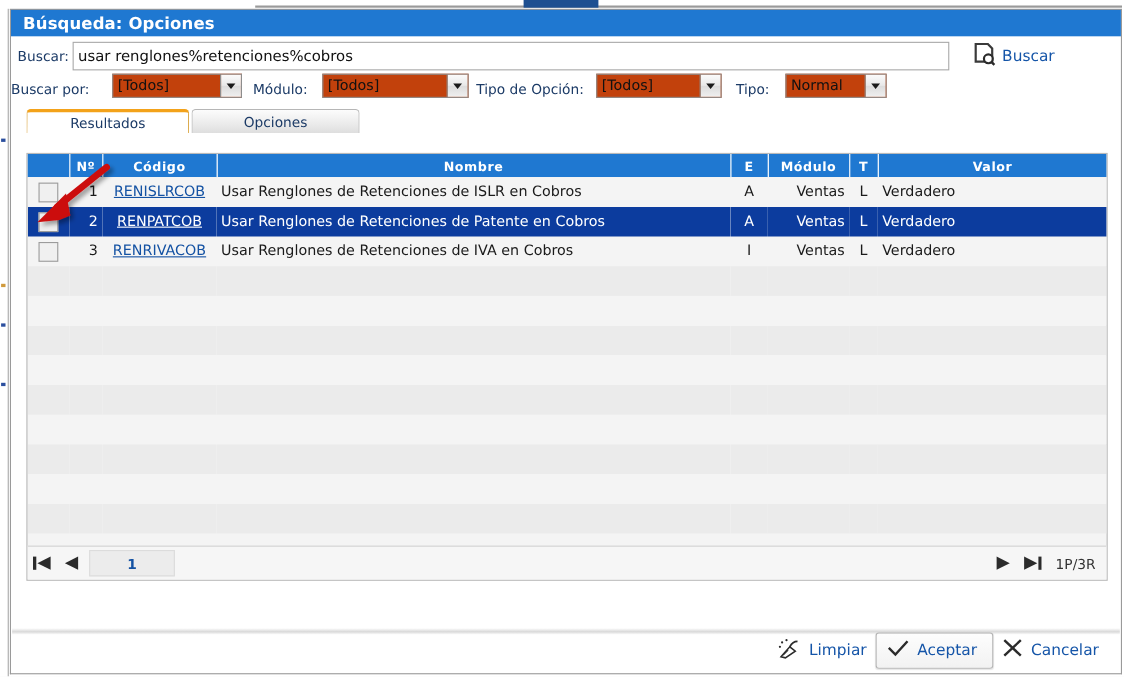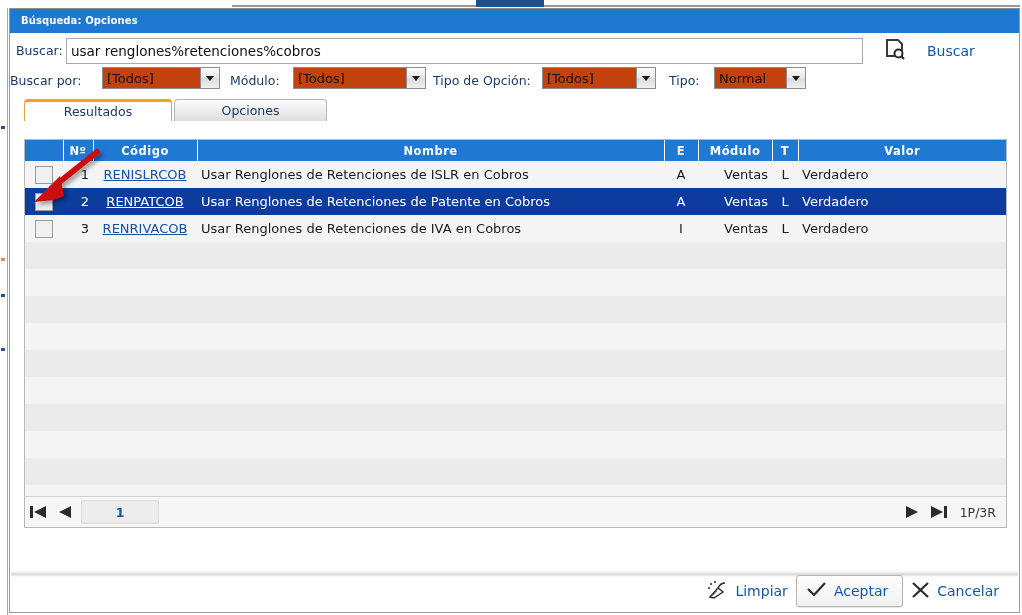--- a/index.html
+++ b/index.html
@@ -46,21 +46,21 @@
     width: 1011px; height: 605px;
     background: #ffffff;
     border: 1px solid #9a9a9a;
     border-top: 1px solid #8e8e8e;
   }
 
   .titlebar {
     height: 24px;
     background: #1f78d1;
     color: #ffffff;
-    font-size: 10px;
+    font-size: 15px;
     font-weight: bold;
     line-height: 24px;
     padding-left: 11px;
     letter-spacing: 0.1px;
   }
 
   
   .searchbar {
     position: relative;
     height: 34px;
@@ -82,21 +82,21 @@
     font-family: "DejaVu Sans", "Liberation Sans", sans-serif;
     font-size: 13.5px;
     color: #111111;
     padding: 0 4px;
     outline: none;
   }
   .btn-buscar {
     position: absolute;
     left: 875px; top: 5px;
     height: 26px;
-    display: flex; align-items: center; gap: 22px;
+    display: flex; align-items: center; gap: 6px;
     cursor: pointer;
     user-select: none;
   }
   .btn-buscar .lnk {
     color: #1555a8;
     font-size: 14px;
   }
 
   
   .filterrow {

